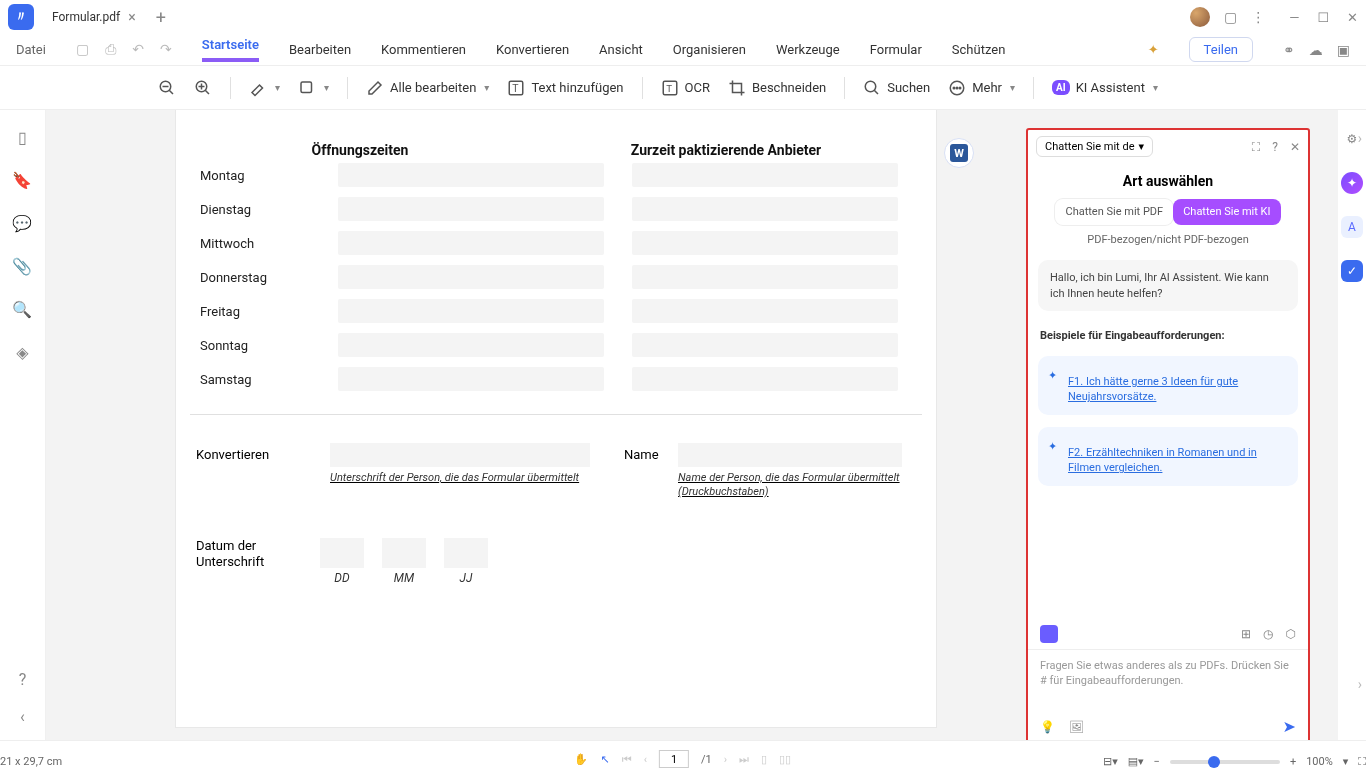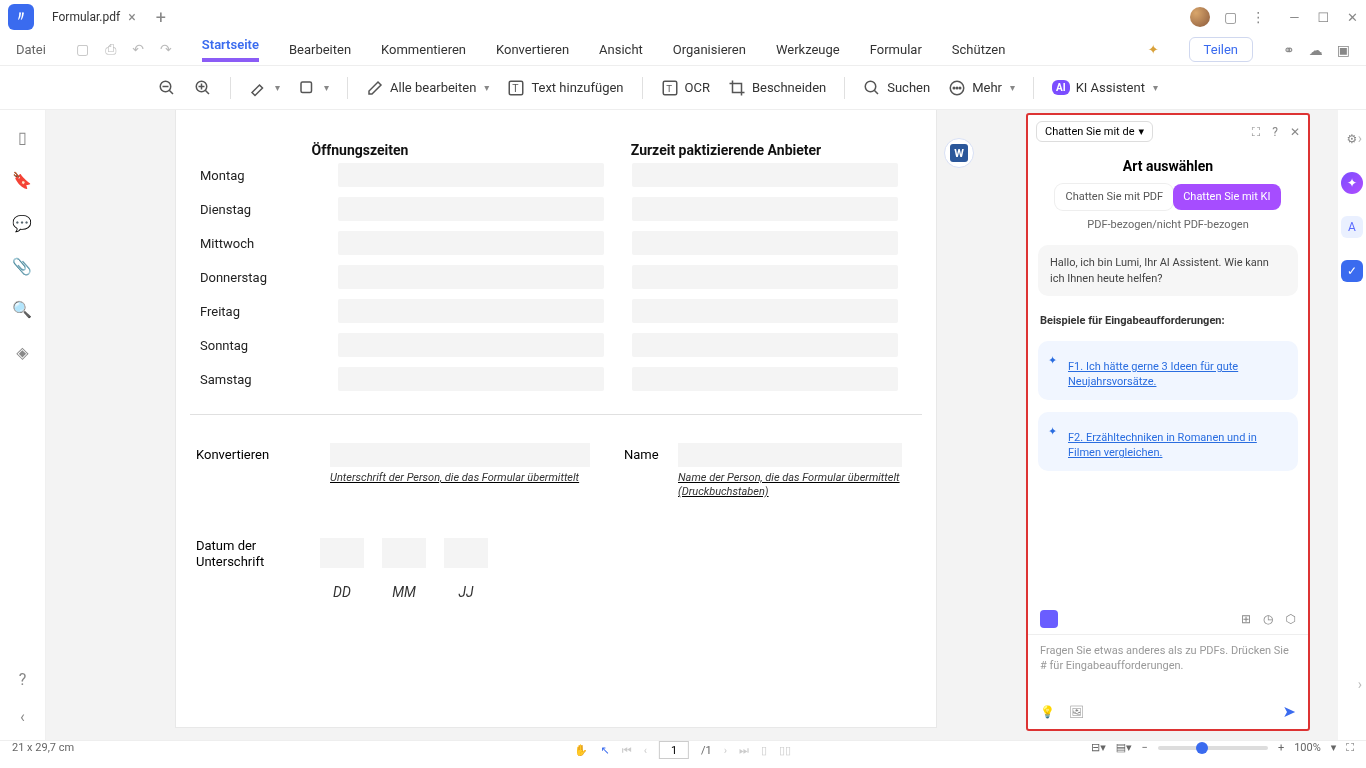--- a/index.html
+++ b/index.html
@@ -52,45 +52,45 @@
 .sig-row { display:flex; align-items:flex-start; font-size:13px; gap:10px; }
 .sig-row .slabel{ width:130px; padding-left:6px; padding-top:4px; }
 .sig-block { display:flex; flex-direction:column;text-decoration:underline; }
 .sig-block .sinput { height:24px; background:#f4f4f4; }
 .sig-block .scap { font-size:11px; font-style:italic; color:#333; margin-top:4px; line-height:1.3; }
 .sig-row .nameblk { margin-left:18px; }
 .date-row { display:flex; align-items:flex-start; margin-top:38px; font-size:13px; }
 .date-row .dlabel2 { width:130px; padding-left:6px; line-height:1.3; }
 .date-row .dcell { display:flex; flex-direction:column; align-items:center; margin-right:18px; }
 .date-row .dbox { width:44px; height:30px; background:#f4f4f4; }
-.date-row .dcap { font-size:14px; font-style:italic; color:#333; margin-top:16px; }
+.date-row .dcap { font-size:12px; font-style:italic; color:#333; margin-top:3px; }
 .right-rail { width:28px; display:flex; flex-direction:column; align-items:center; padding-top:18px; gap:22px; }
 .right-rail .ricon { width:22px; height:22px; border-radius:6px; display:flex; align-items:center; justify-content:center; font-size:12px; }
-.ai-panel { position:absolute; top:3px; right:28px; width:284px; height:618px; background:#fff; border:2px solid #d33; border-radius:3px; display:flex; flex-direction:column; font-size:12px; z-index:10; }
+.ai-panel { position:absolute; top:18px; right:28px; width:284px; height:618px; background:#fff; border:2px solid #d33; border-radius:3px; display:flex; flex-direction:column; font-size:12px; z-index:10; }
 .ai-hdr { display:flex; align-items:center; padding:6px 8px; gap:6px; }
 .ai-hdr .sel { border:1px solid #ddd; border-radius:6px; padding:3px 8px; font-size:11px; display:flex; align-items:center; gap:4px; }
 .ai-hdr .hicons { margin-left:auto; display:flex; gap:12px; color:#888; }
 .ai-title { text-align:center; font-weight:bold; font-size:14px; margin:10px 0 10px 0; }
 .ai-tabs { display:flex; justify-content:center; gap:0; }
 .ai-tabs .atab { padding:6px 10px; border-radius:8px; font-size:11px; text-align:center; line-height:1.3; }
 .ai-tabs .atab.inactive { background:#fff; color:#555; box-shadow: 0 0 0 1px #eee; }
 .ai-tabs .atab.active { background:#a64dff; color:#fff; }
 .ai-sub { text-align:center; font-size:11px; color:#666; margin-top:8px; }
 .ai-msg { background:#f6f6f6; border-radius:10px; padding:10px 12px; margin:14px 10px 0 10px; font-size:11px; color:#444; line-height:1.4; }
 .ex-hdr { font-weight:bold; font-size:11px; margin:18px 12px 8px 12px; color:#333; }
 .ex-card { background:#f1f6ff; border-radius:10px; padding:18px 12px 10px 30px; margin:6px 10px; font-size:11px; color:#2a6de0; line-height:1.4; position:relative;text-decoration:underline; }
 .ex-card::before { content:"✦"; position:absolute; left:10px; top:12px; color:#2a6de0; font-size:11px; }
 .ai-spacer { flex:1; }
 .ai-actions { display:flex; align-items:center; padding:6px 12px; color:#888; gap:8px; }
 .ai-actions .ldoc{ width:18px; height:18px; background:#6a5dff; border-radius:4px; }
 .ai-actions .ract { margin-left:auto; display:flex; gap:12px; }
 .ai-input { border-top:1px solid #eee; padding:8px 12px 4px 12px; color:#999; font-size:11px; min-height:60px; line-height:1.4; }
 .ai-footer { display:flex; align-items:center; padding:8px 12px; gap:14px; color:#888; }
 .ai-footer .send { margin-left:auto; color:#3a6bef; font-size:16px; transform:rotate(0deg); }
-.statusbar { position:absolute; left:0; right:0; bottom:0; height:28px; display:flex; align-items:flex-start; padding:0 12px; font-size:11px; color:#666; border-top:1px solid #eee; background:#fff; gap:18px; }
+.statusbar { position:absolute; left:0; right:0; bottom:0; height:28px; display:flex; align-items:flex-end; padding:0 0; font-size:11px; color:#666; border-top:1px solid #eee; background:#fff; gap:18px; }
 .statusbar .center { position:absolute; left:50%; transform:translateX(-50%); display:flex; align-items:center; gap:12px; }
 .statusbar .pg-input { width:30px; height:18px; border:1px solid #ccc; text-align:center; font-size:11px; }
 .statusbar .right { margin-left:auto; display:flex; align-items:center; gap:10px; }
 .zoom-slider { width:110px; height:4px; background:#ddd; border-radius:2px; position:relative; }
 .zoom-slider .h { position:absolute; left:38px; top:-4px; width:12px; height:12px; background:#3a6bef; border-radius:50%; }
 .nav-arrows { position:absolute; right:4px; top:130px; display:flex; flex-direction:column; gap:530px; color:#bbb; font-size:14px; z-index:20;}
 </style>
 </head>
 <body>
 

